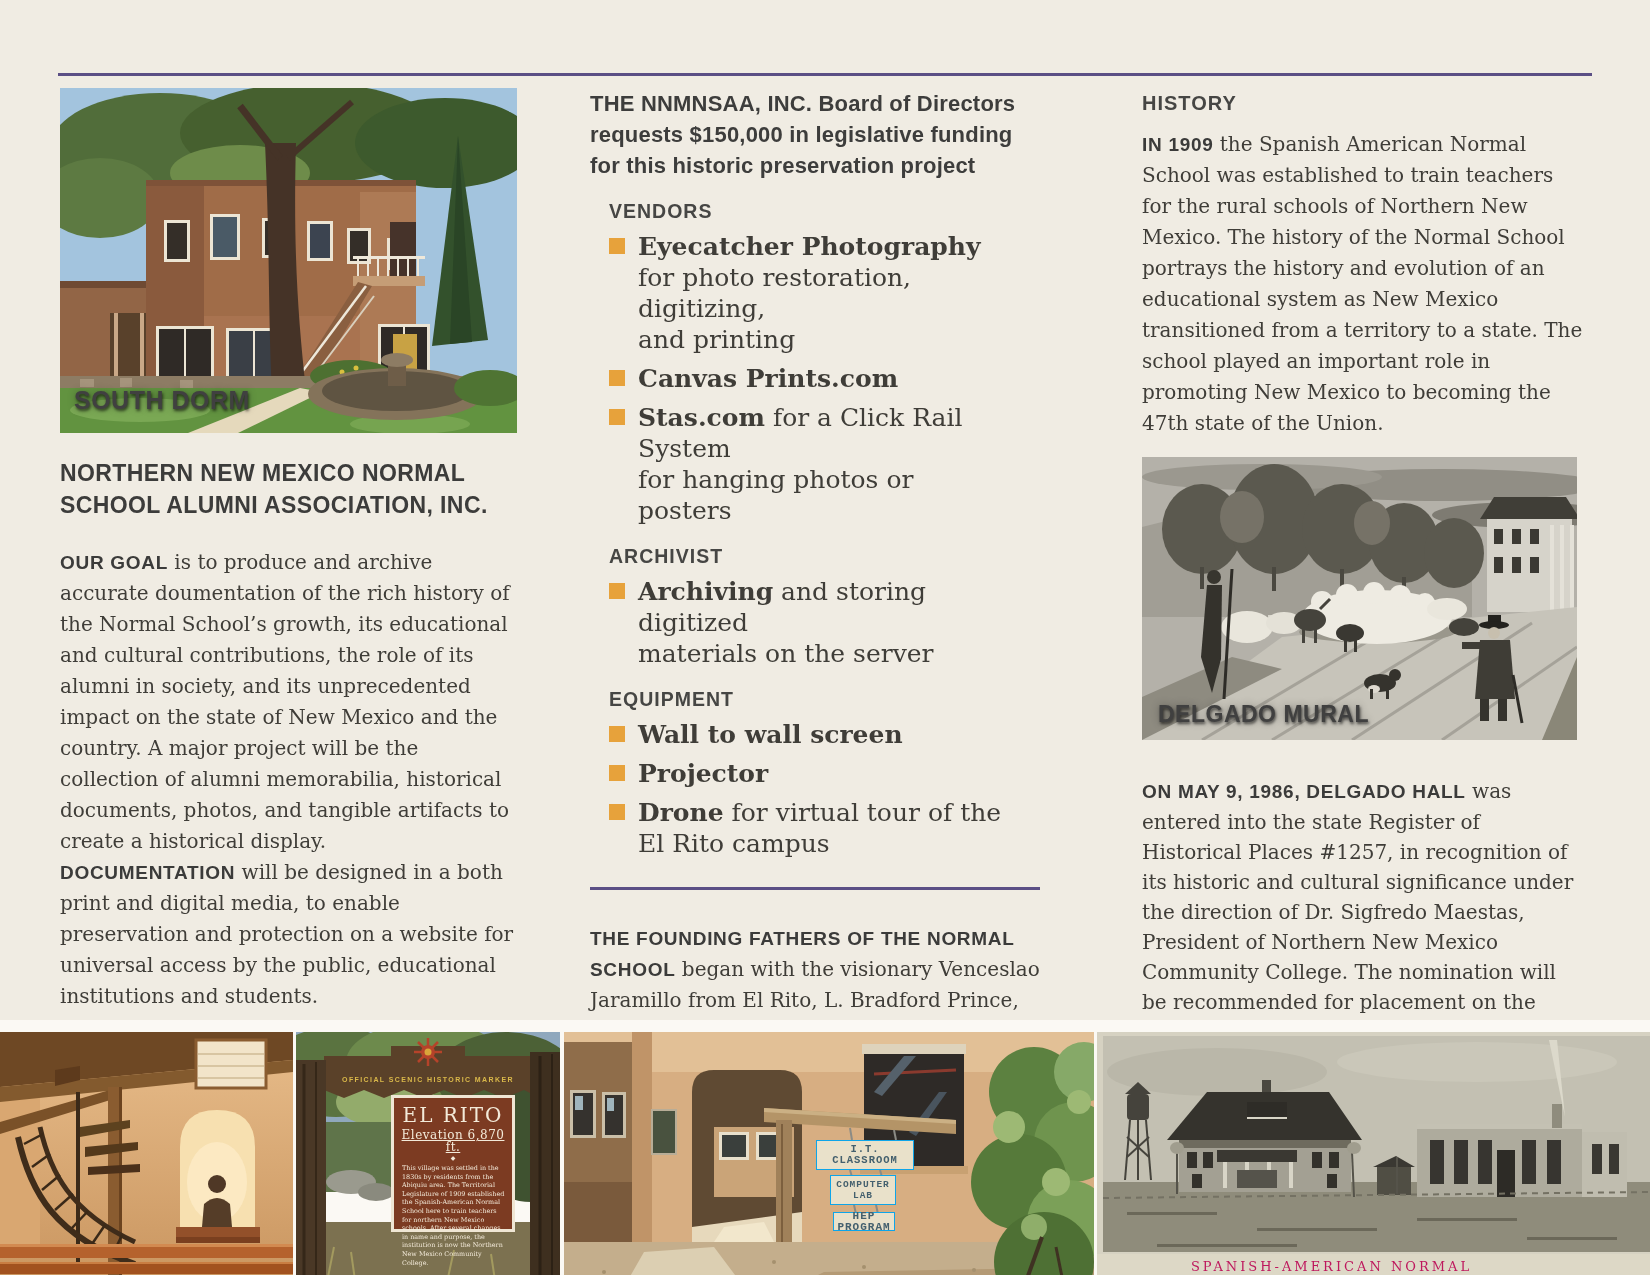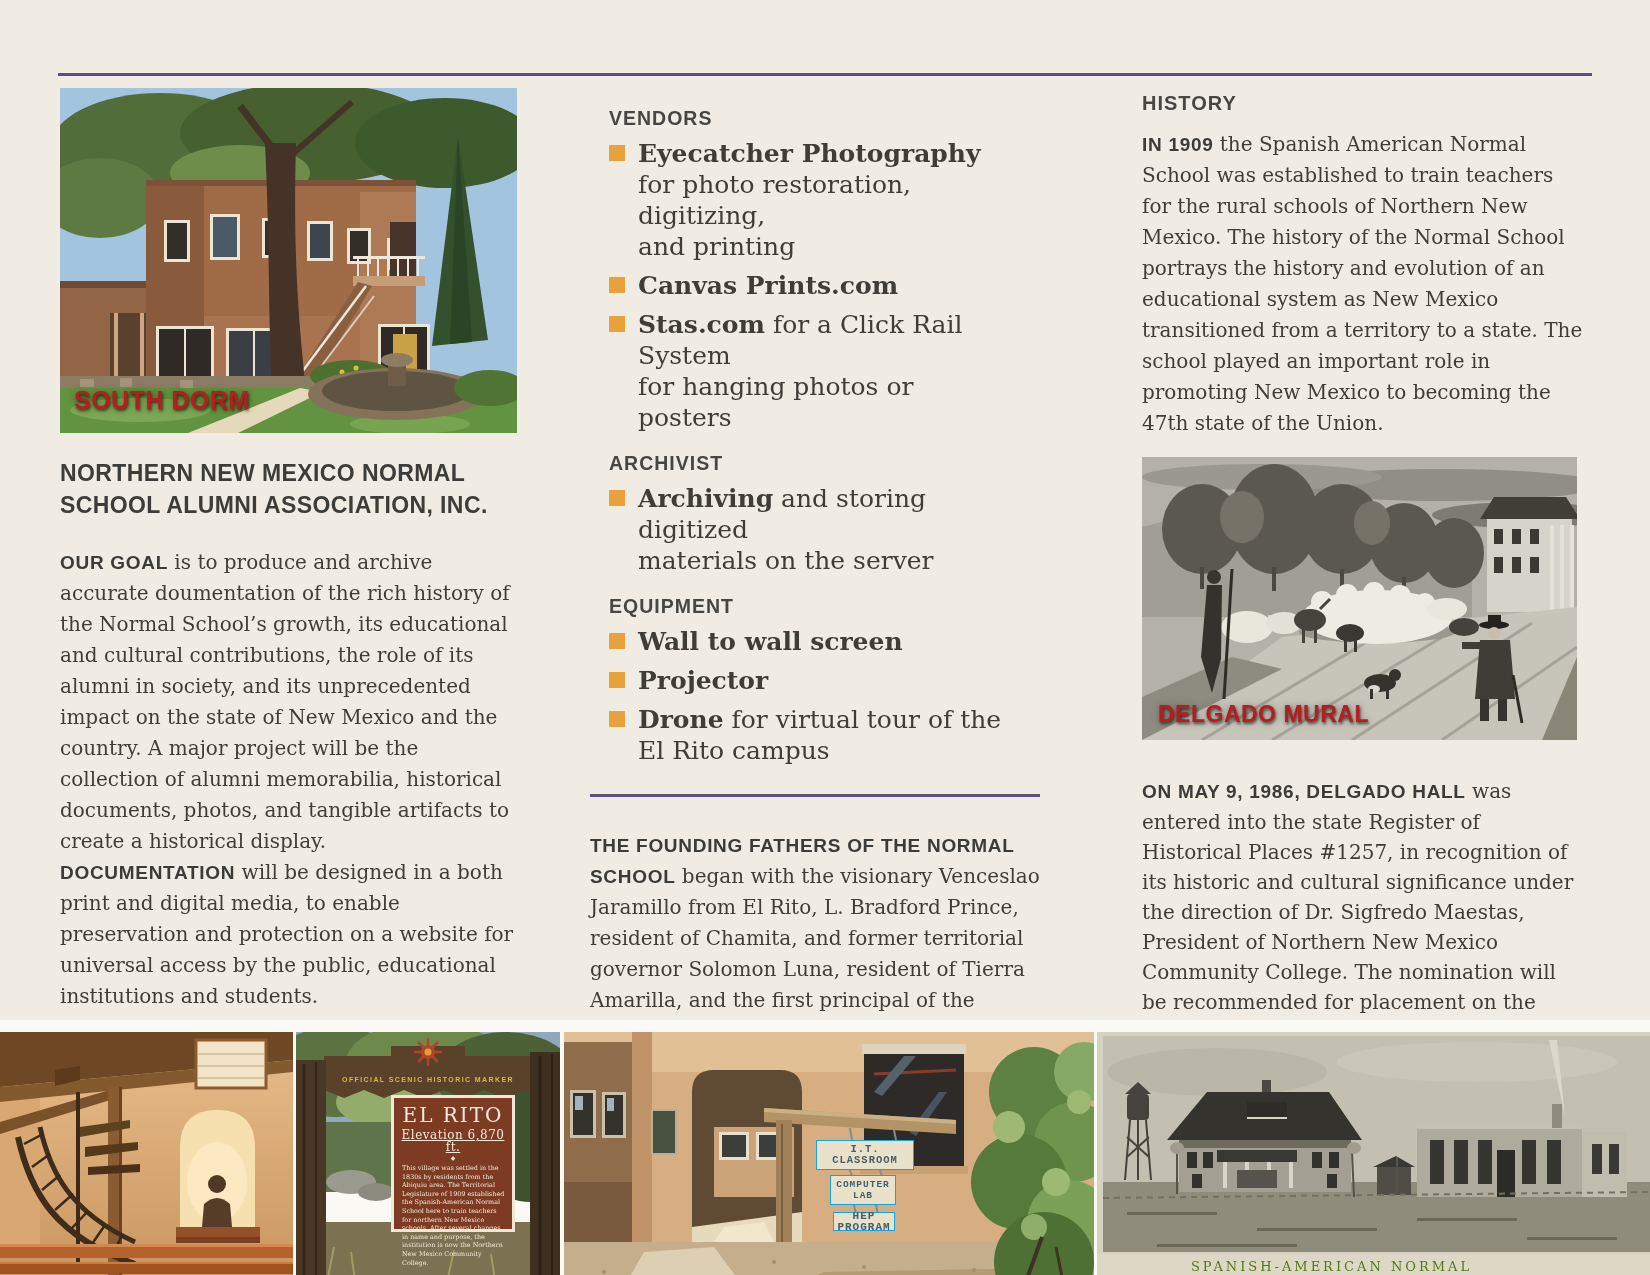--- a/index.html
+++ b/index.html
@@ -38,21 +38,21 @@
   .section li::before { content:""; position:absolute; left:0; top:7px;
                         width:16px; height:16px; background:#e7a23b; }
   .li-line { display:block; }
 
   .mid-rule { width:450px; height:3px; background:#5b4f85; margin:28px 0 0 0; }
   .founding { margin-top:33px; }
 
   .photo { margin:0; position:relative; line-height:0; }
   .photo svg { display:block; }
   .photo-caption { position:absolute; font-family:"Liberation Sans", sans-serif; font-weight:bold;
-                   color:#b91c1c; letter-spacing:0.5px; line-height:1;
+                   color:#404040; letter-spacing:0.5px; line-height:1;
                    text-shadow:1px 2px 3px rgba(0,0,0,0.6), 0 0 8px rgba(0,0,0,0.3);margin-top:35px; }
   .cap-southdorm { left:14px; bottom:20px; font-size:25px; }
   .cap-mural { left:16px; bottom:14px; font-size:23px; }
 
   .history-label { display:block; margin:4px 0 14px 0; font-size:20px; }
   .mural-fig { margin-top:18px; }
   .may9 { margin-top:36px; line-height:30px; }
 
   .bottom-strip { position:absolute; left:0; top:1020px; width:1650px; height:255px; background:#fbf9f4; }
   .bp { position:absolute; top:12px; height:255px; overflow:hidden; }
@@ -75,21 +75,21 @@
   .hang-sign { position:absolute; box-sizing:border-box; background:#e9e1ca; border:1px solid #0ea5e9;
                display:flex; align-items:center; justify-content:center; text-align:center;
                font-family:"Liberation Mono", monospace; font-weight:bold; color:#44606e;
                letter-spacing:1px; line-height:11px; }
   .sign1 { left:252px; top:108px; width:98px; height:30px; font-size:10.5px; }
   .sign2 { left:266px; top:143px; width:66px; height:30px; font-size:9.5px; }
   .sign3 { left:269px; top:180px; width:62px; height:19px; font-size:11px; }
 
   .vintage-caption { position:absolute; left:-42px; top:228px; width:100%; text-align:center;
                      font-family:"DejaVu Serif", serif; font-size:13px; letter-spacing:3px;
-                     color:#4d7c0f; line-height:1; }
+                     color:#be185d; line-height:1; }
 </style>
 </head>
 <body>
 
 <div class="page">
 
   <div class="rule top-rule"></div>
 
   <section class="col col-left">
     <figure class="photo">
@@ -183,20 +183,25 @@
     <h2 class="assoc-heading">
       <span class="nowrap">NORTHERN NEW MEXICO NORMAL</span>
       <span class="nowrap">SCHOOL ALUMNI ASSOCIATION, INC.</span>
     </h2>
 
     <p class="body"><span class="lead">OUR GOAL</span><span> is to produce and archive accurate doumentation of the rich history of the Normal School’s growth, its educational and cultural contributions, the role of its alumni in society, and its unprecedented impact on the state of New Mexico and the country. A major project will be the collection of alumni memorabilia, historical documents, photos, and tangible artifacts to create a historical display.</span></p>
     <p class="body"><span class="lead">DOCUMENTATION</span><span> will be designed in a both print and digital media, to enable preservation and protection on a website for universal access by the public, educational institutions and students.</span></p>
   </section>
 
   <section class="col col-mid">
+    <h1 class="mid-heading">
+      <span class="nowrap">THE NNMNSAA, INC. Board of Directors</span>
+      <span class="nowrap">requests $150,000 in legislative funding</span>
+      <span class="nowrap">for this historic preservation project</span>
+    </h1>
 
     <div class="section">
       <span class="label">VENDORS</span>
       <ul>
         <li>
           <span class="li-line"><span class="b">Eyecatcher Photography</span></span>
           <span class="li-line">for photo restoration, digitizing,</span>
           <span class="li-line">and printing</span>
         </li>
         <li>

